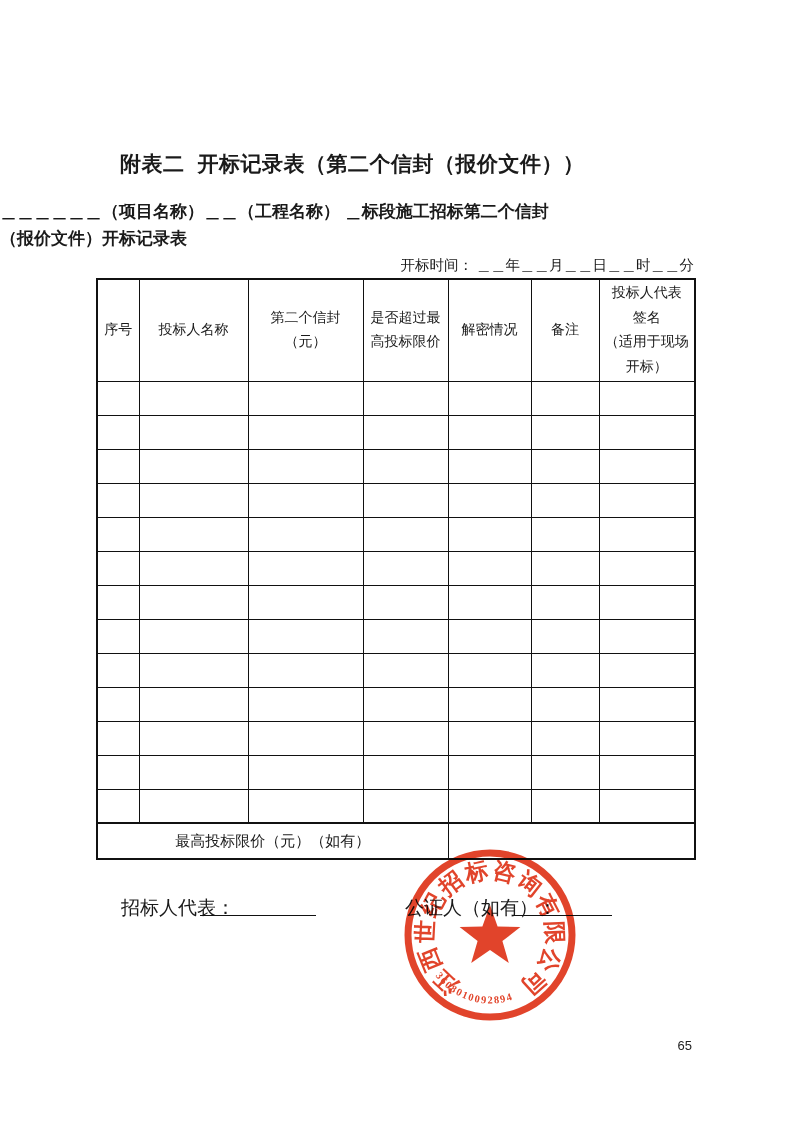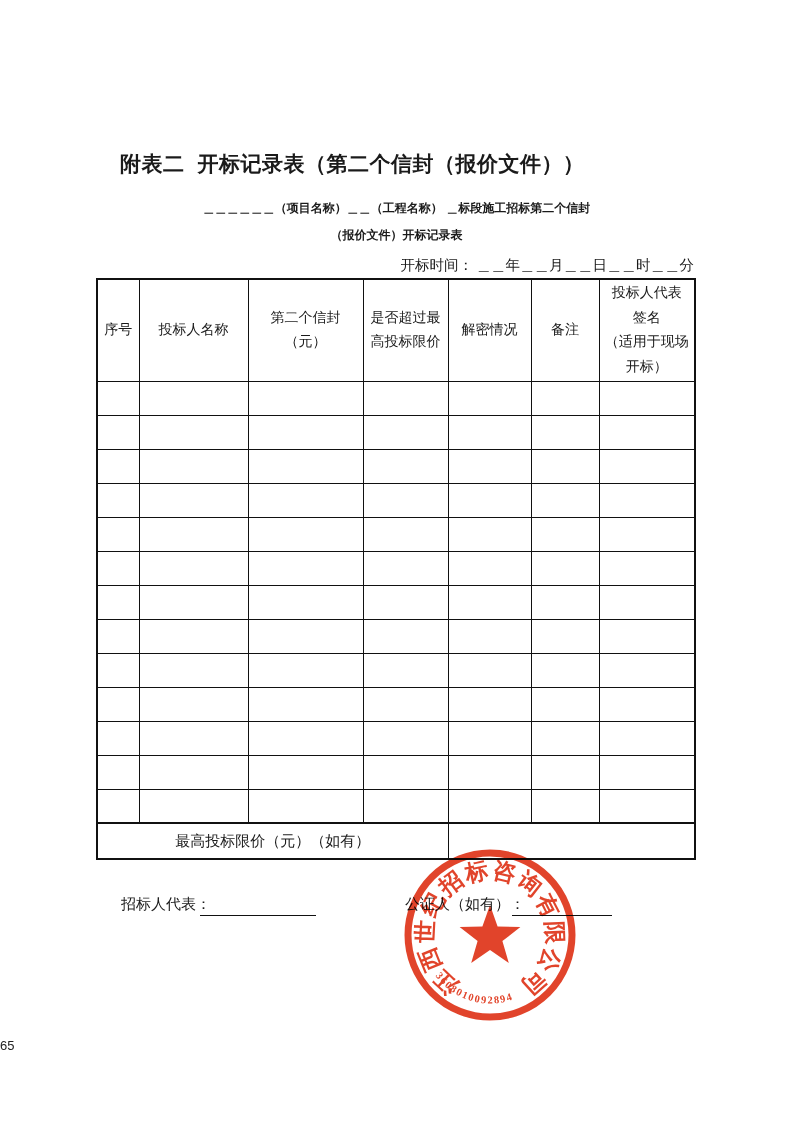--- a/index.html
+++ b/index.html
@@ -10,23 +10,23 @@
     font-family:"Liberation Serif","DejaVu Serif",serif;
     color:#1a1a1a;
     overflow:hidden;
   }
   .doc-title{
     position:absolute;left:120px;top:150px;width:620px;
     font-family:Liberation Mono, monospace;
     font-weight:bold;font-size:21px;letter-spacing:.5px;
   }
   .subtitle{
-    position:absolute;left:0;width:793px;text-align:center;
+    position:absolute;left:0;width:793px;text-align:left;
     font-family:"Liberation Sans","DejaVu Sans",sans-serif;
-    font-weight:bold;font-size:12px;
+    font-weight:bold;font-size:17px;
   }
   .subtitle.l1{top:200px;}
   .subtitle.l2{top:227px;}
   .time-line{
     position:absolute;right:99px;top:256px;
     font-size:14.5px;
   }
   table.record{
     position:absolute;left:96px;top:278px;
     width:598px;border-collapse:collapse;table-layout:fixed;
@@ -37,35 +37,35 @@
     padding:0 2px;text-align:center;vertical-align:middle;
     font-weight:normal;font-size:14px;line-height:1.75;
     white-space:pre-line;overflow:hidden;
   }
   table.record thead tr{height:102px;}
   table.record tbody tr{height:34px;}
   table.record tfoot tr{height:36px;margin-left:37px;}
   table.record tfoot td{border-top:2px solid #111;font-size:15px;}
   .sig-row{
     position:absolute;left:0;top:895px;width:793px;height:30px;
-    font-size:15px;
+    font-size:19px;
   }
   .sig-label{position:absolute;top:0;}
   .sig-label.bidder{left:121px;}
   .sig-label.notary{left:405px;}
   .sig-line{
     position:absolute;top:4px;height:16px;
     border-bottom:1.5px solid #111;
   }
   .sig-line.bidder-line{left:200px;width:116px;}
   .sig-line.notary-line{left:512px;width:100px;}
   .page-number{
-    position:absolute;left:0;top:1038px;width:671px;text-align:left;
+    position:absolute;left:0;top:1038px;width:671px;text-align:right;
     font-family:"Liberation Sans","DejaVu Sans",sans-serif;
-    font-size:13px;color:#222;
+    font-size:13px;color:#222;padding-left:21px;
   }
   .stamp{
     position:absolute;left:400px;top:845px;width:180px;height:180px;
     mix-blend-mode:multiply;opacity:.92;pointer-events:none;
   }
   .stamp text{
     font-family:"Liberation Serif","DejaVu Serif",serif;
     font-weight:bold;
   }
 </style>

